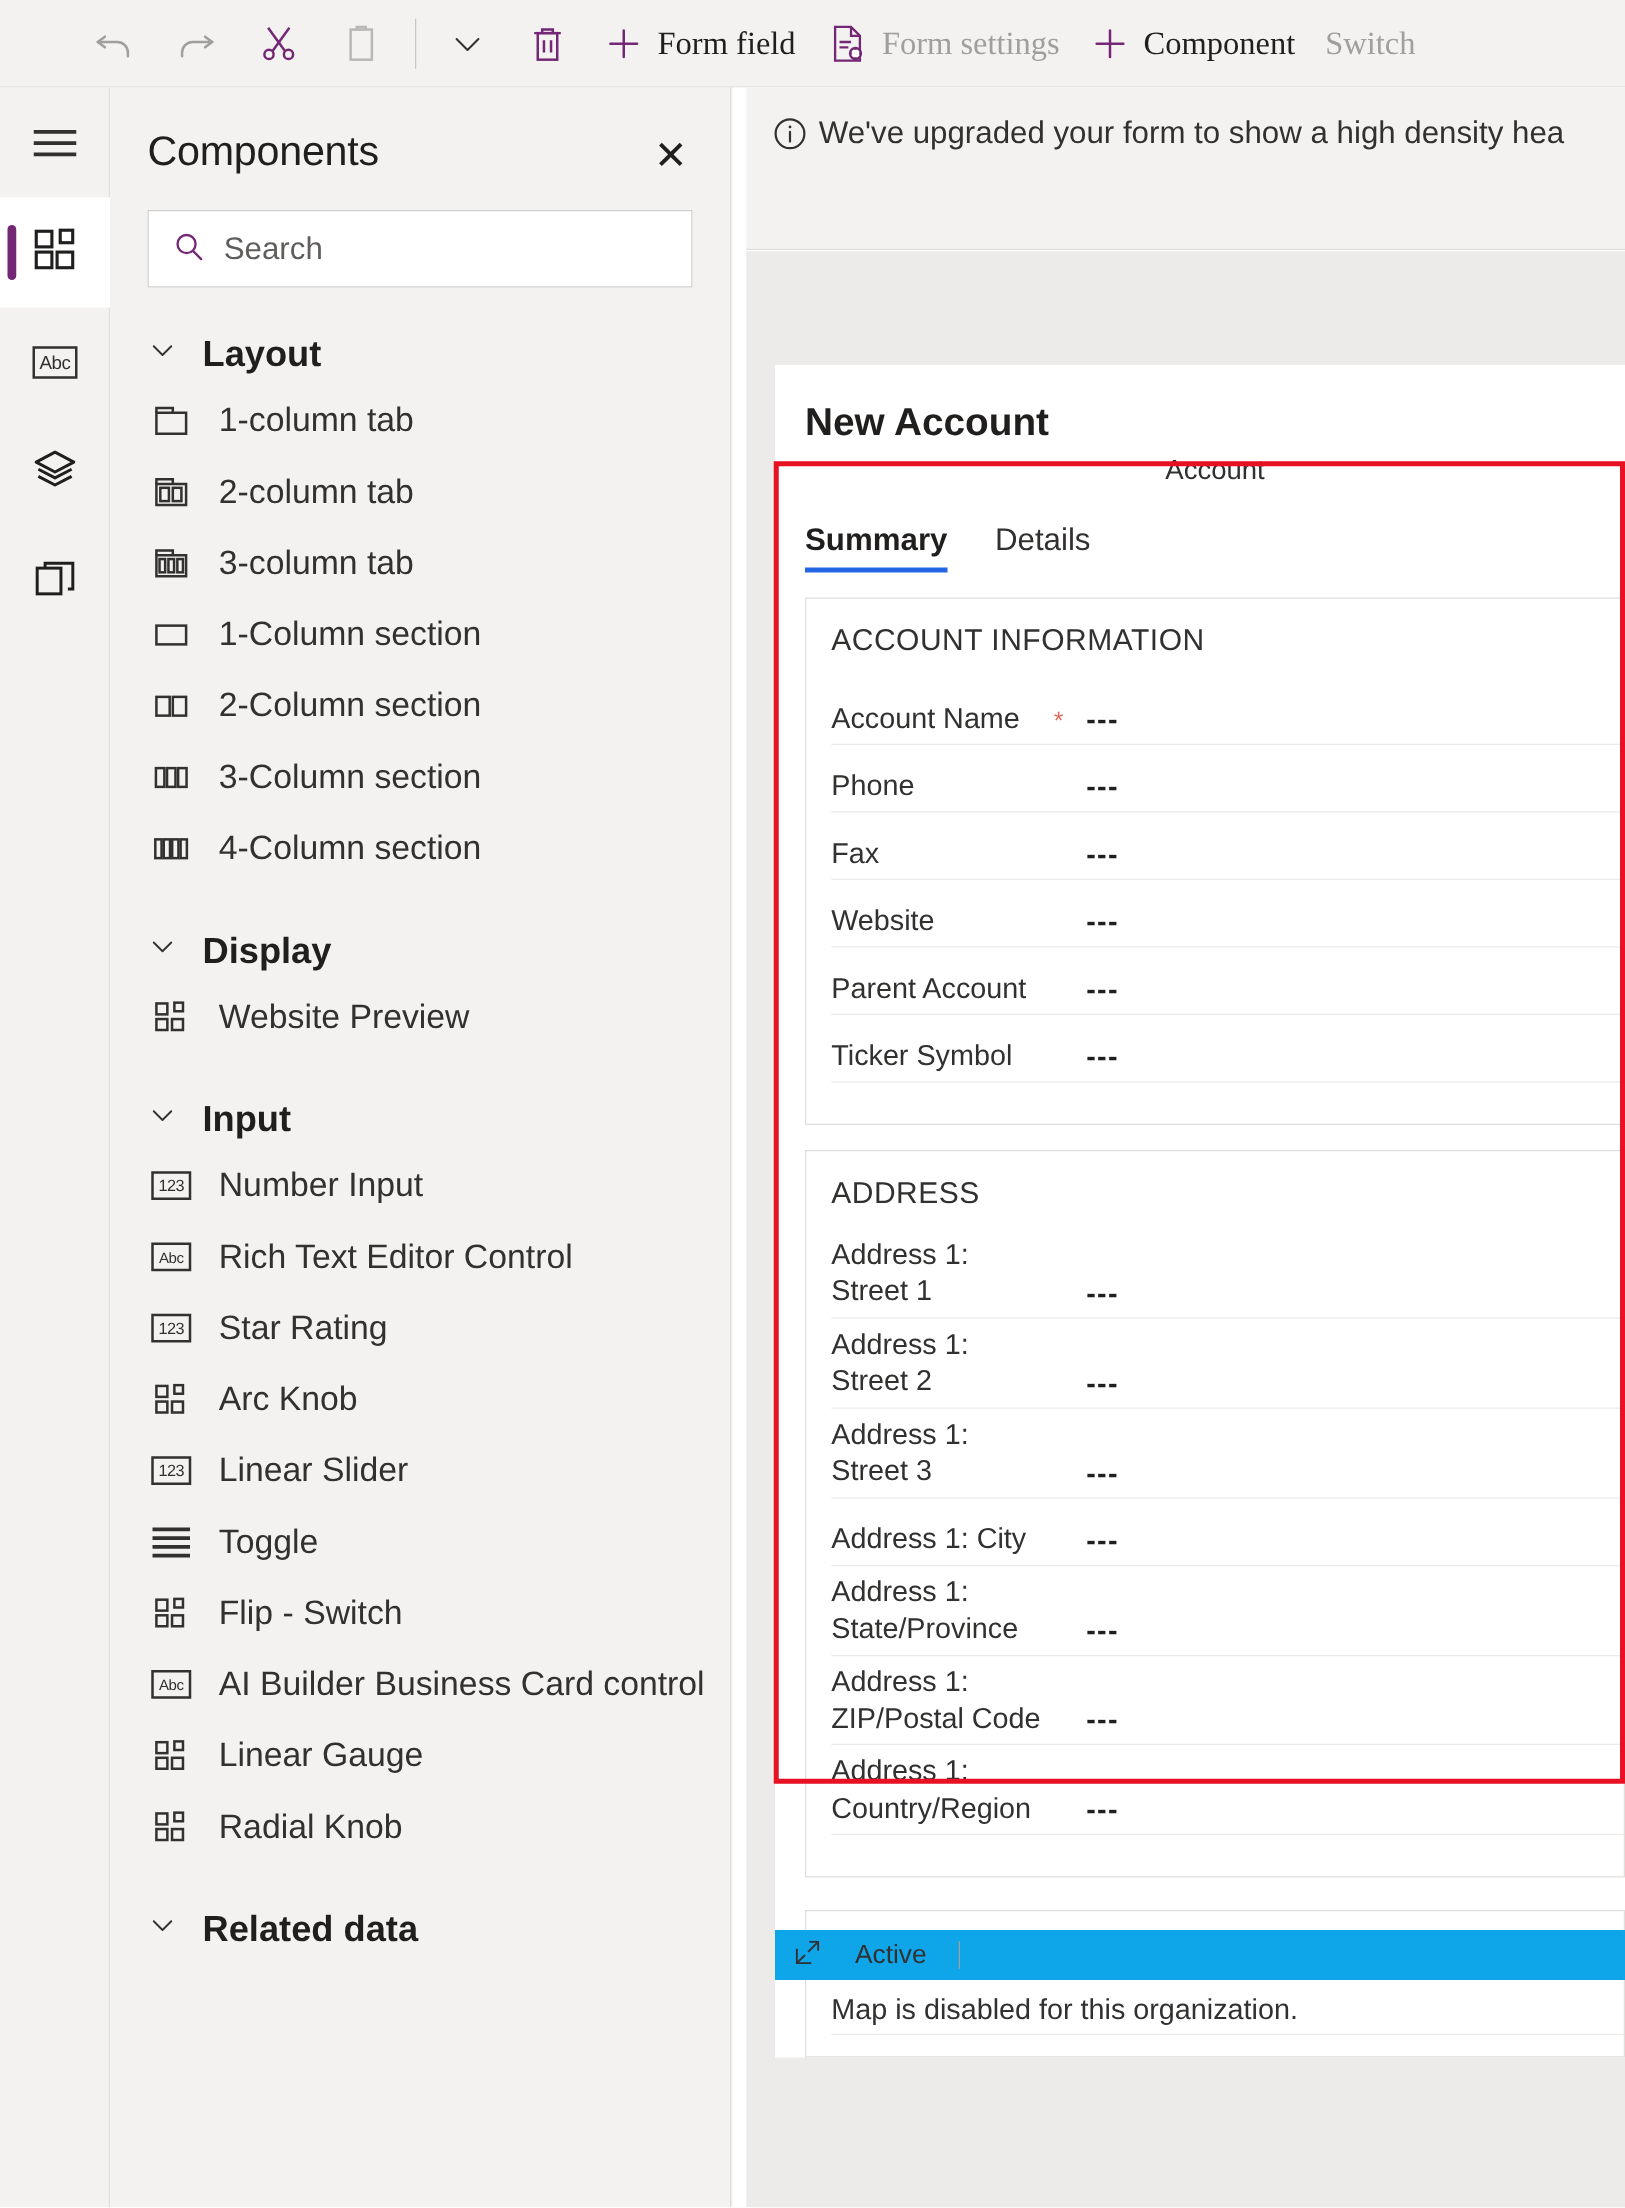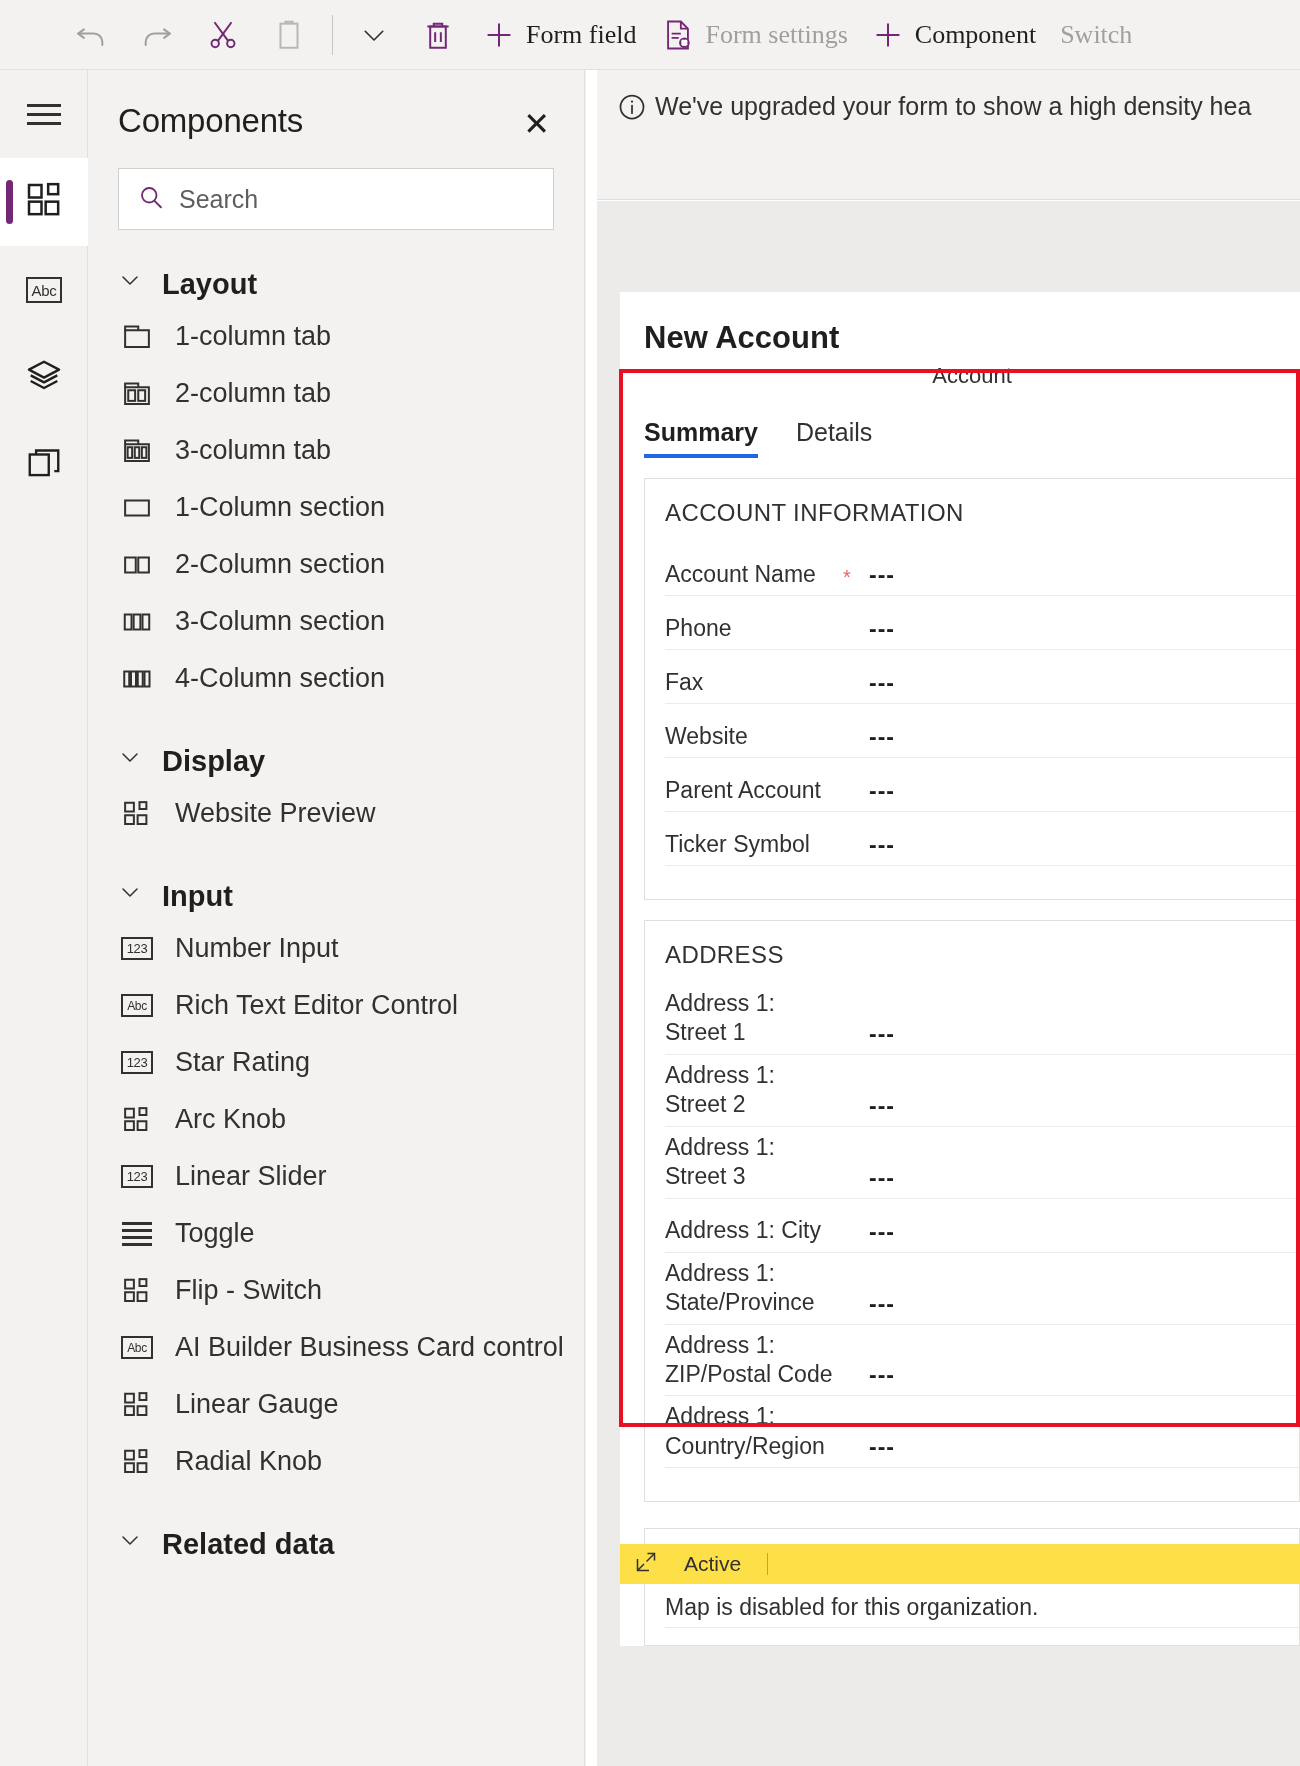--- a/index.html
+++ b/index.html
@@ -233,21 +233,21 @@
   .freq { color: #e06c5c; font-size: 20px; width: 26px; flex: 0 0 26px; }
   .fval { font-size: 23px; color: #201f1e; font-weight: 700; letter-spacing: 1px; }
   .frow.blank { border-top: 1px solid #edebe9; min-height: 34px; }
 
   .map-note { font-size: 23px; color: #323130; }
 
   .statusbar {
     position: absolute;
     left: 23px; top: 1343px;
     width: 680px; height: 40px;
-    background: #fde047;
+    background: #0ea5e9;
     display: flex; align-items: center;
     gap: 26px;
     padding-left: 14px;
   }
   .status-text { font-size: 21px; color: #323130; }
   .status-div { width: 1px; height: 22px; background: #a19f9d; }
 </style>
 </head>
 <body>
 

